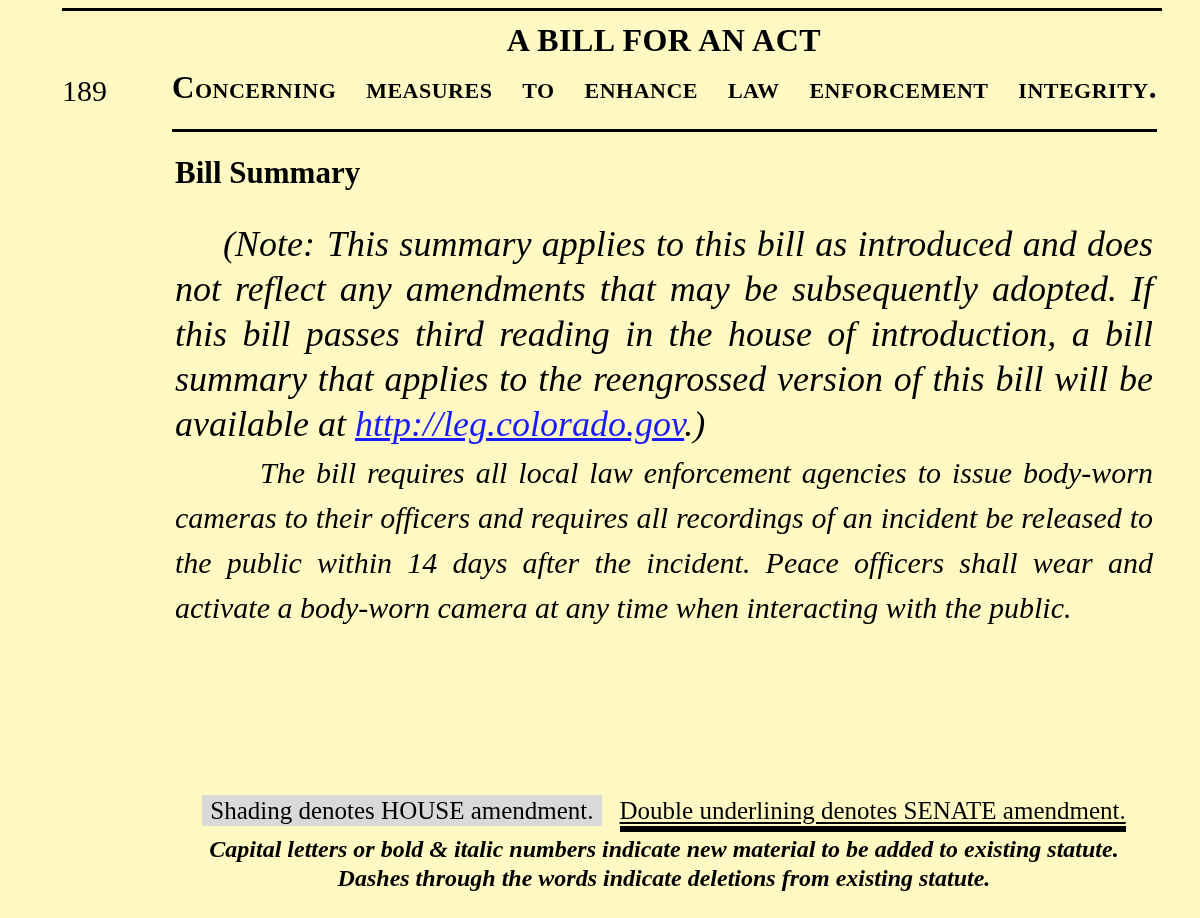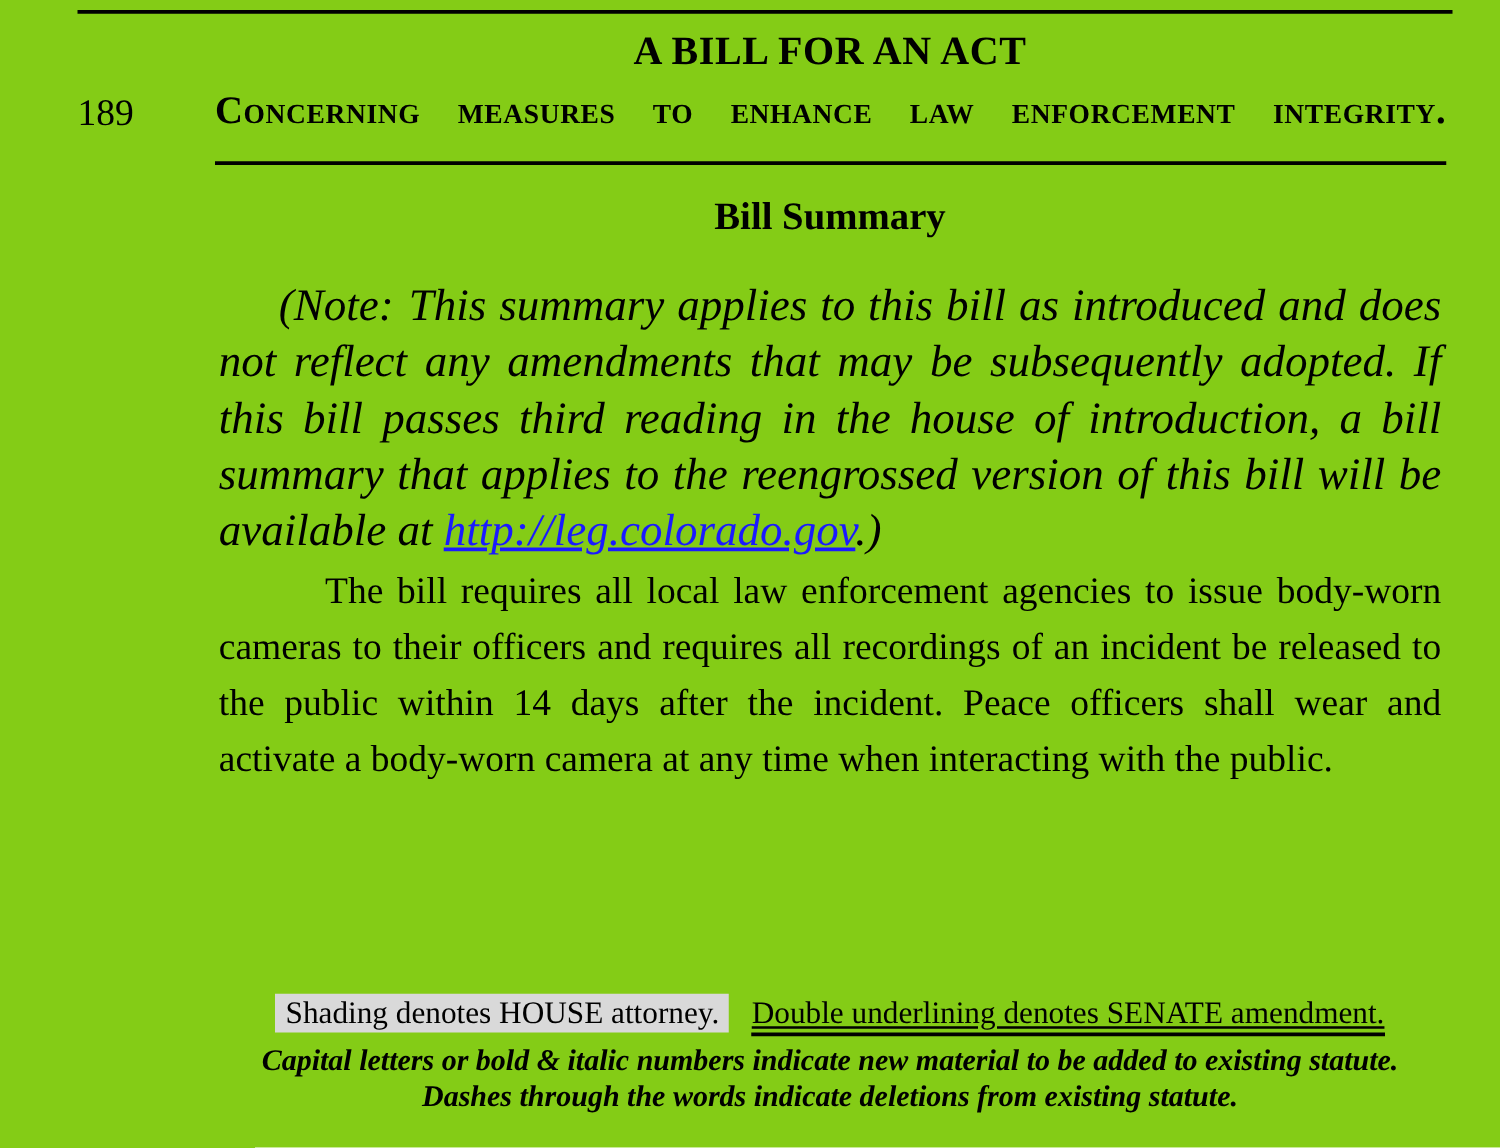--- a/index.html
+++ b/index.html
@@ -4,21 +4,21 @@
 <style>
   html, body {
     margin: 0;
     padding: 0;
     background: #ffffff;
   }
   .page {
     position: relative;
     width: 1200px;
     height: 918px;
-    background: #84cc16;
+    background: #fef9c3;
     color: #000000;
     font-family: "Liberation Serif", "DejaVu Serif", serif;
     overflow: hidden;
   }
   .top-rule {
     position: absolute;
     left: 62px;
     top: 8px;
     width: 1100px;
     height: 3px;
@@ -55,21 +55,20 @@
     text-align: justify;
     text-align-last: justify;
     padding-bottom: 23px;
     border-bottom: 3px solid #000000;
   }
   .summary-heading {
     position: absolute;
     left: 175px;
     top: 155px;
     width: 978px;
-    text-align: center;
     font-weight: bold;
     font-size: 31px;
   }
   .note {
     position: absolute;
     left: 175px;
     top: 222px;
     width: 978px;
     margin: 0;
     font-style: italic;
@@ -86,20 +85,21 @@
     text-decoration: underline;
   }
   .body-text {
     position: absolute;
     left: 175px;
     top: 450px;
     width: 978px;
     font-size: 30px;
     line-height: 45px;
     text-align: justify;
+    font-style: italic;
   }
   .body-text p {
     margin: 0;
     text-indent: 85px;
   }
   .legend-footer {
     position: absolute;
     left: 64px;
     top: 794px;
     width: 1200px;
@@ -110,21 +110,21 @@
     line-height: 34px;
   }
   .house-note {
     background: #d9d9d9;
     padding: 2px 8px;
   }
   .senate-note {
     margin-left: 18px;
     text-decoration: underline;
     text-underline-offset: 3px;
-    border-bottom: 3px solid #000000;
+    border-bottom: 6px solid #000000;
     padding-bottom: 2px;
   }
   .footer-line2, .footer-line3 {
     font-weight: bold;
     font-style: italic;
     font-size: 24px;
     line-height: 29px;
   }
   .footer-line2 {
     margin-top: 7px;
@@ -147,19 +147,19 @@
 
   <p class="note"><span class="note-prefix">(Note:</span><span>This summary applies to this bill as introduced and does not reflect any amendments that may be subsequently adopted. If this bill passes third reading in the house of introduction, a bill summary that applies to the reengrossed version of this bill will be available at</span>
     <a class="note-link" href="#">http://leg.colorado.gov</a><span>.)</span></p>
 
   <div class="body-text">
     <p>The bill requires all local law enforcement agencies to issue body-worn cameras to their officers and requires all recordings of an incident be released to the public within 14 days after the incident. Peace officers shall wear and activate a body-worn camera at any time when interacting with the public.</p>
   </div>
 
   <div class="legend-footer">
     <div class="footer-line1">
-      <span class="house-note">Shading denotes HOUSE attorney.</span><span class="senate-note">Double underlining denotes SENATE amendment.</span>
+      <span class="house-note">Shading denotes HOUSE amendment.</span><span class="senate-note">Double underlining denotes SENATE amendment.</span>
     </div>
     <div class="footer-line2">Capital letters or bold &amp; italic numbers indicate new material to be added to existing statute.</div>
     <div class="footer-line3">Dashes through the words indicate deletions from existing statute.</div>
   </div>
 
 </div>
 
 </body></html>

